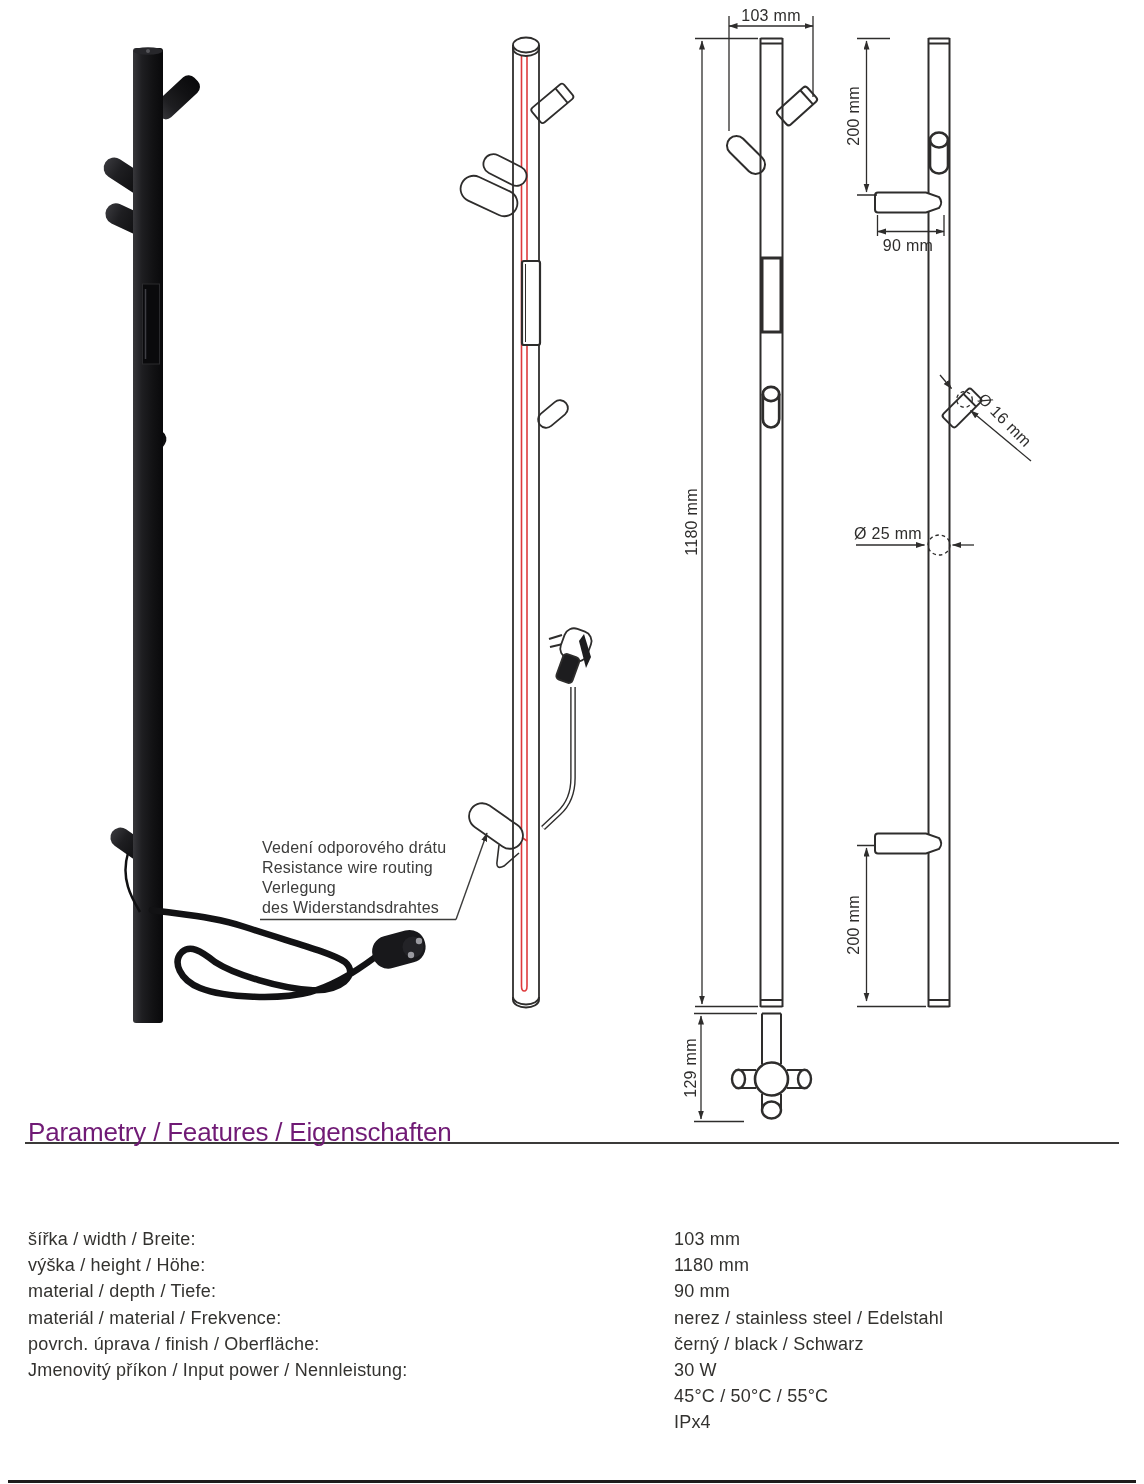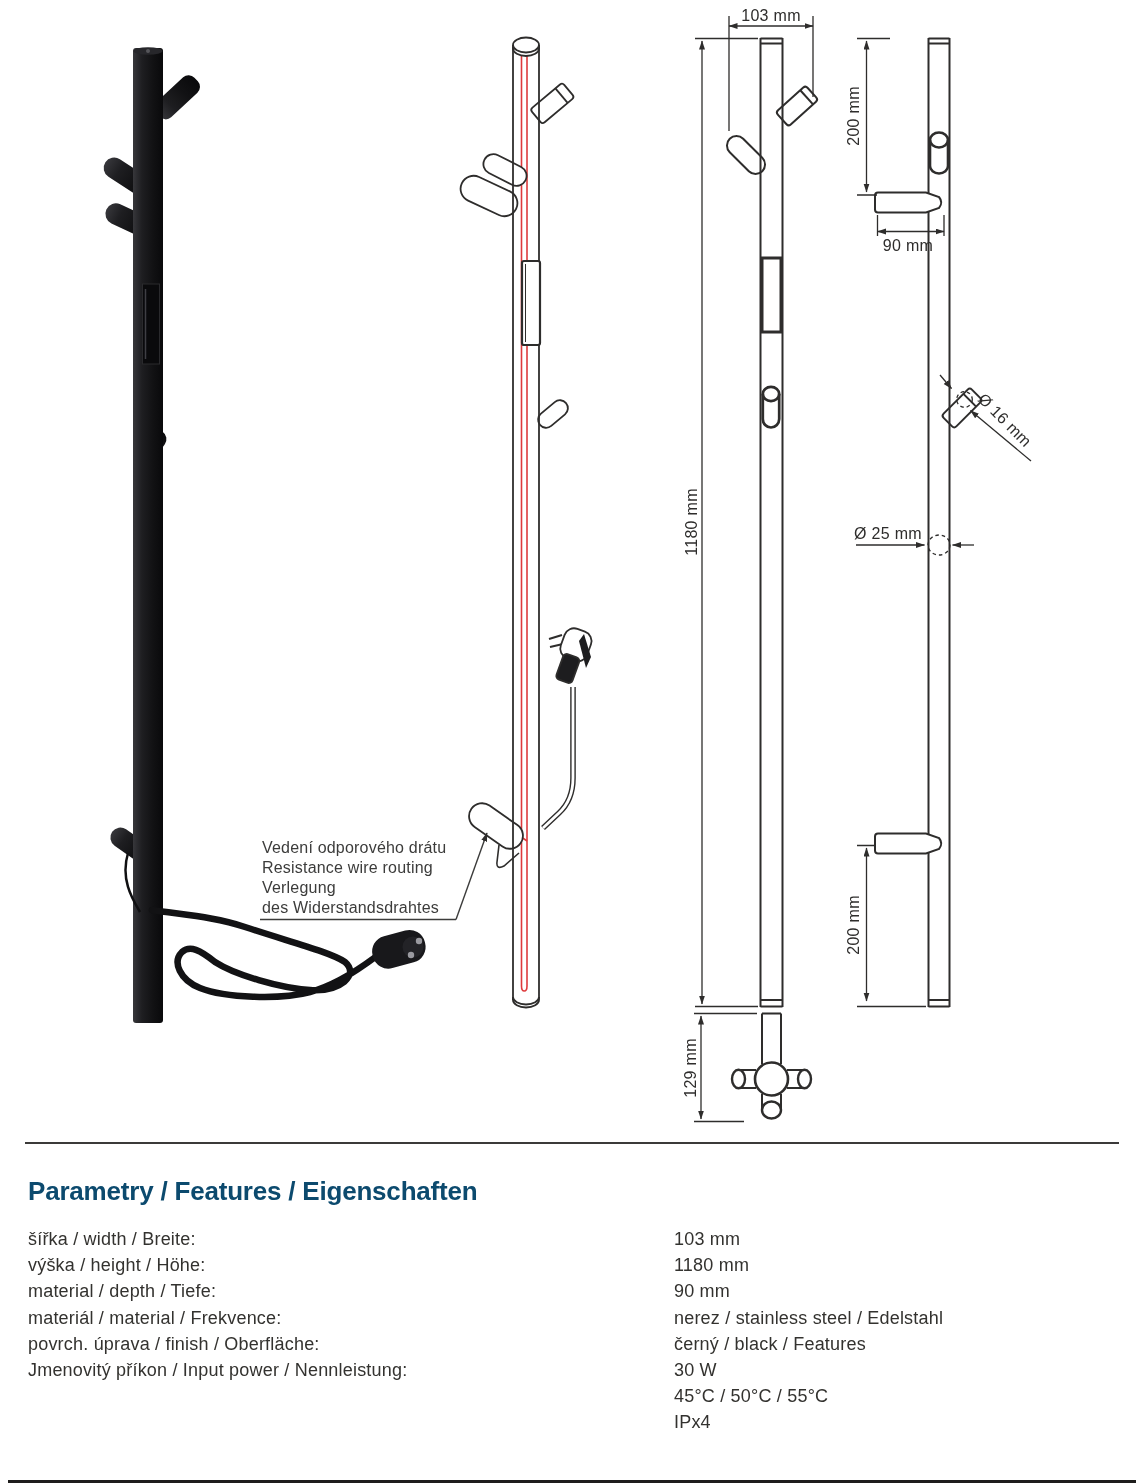--- a/index.html
+++ b/index.html
@@ -3,22 +3,22 @@
 <meta charset="utf-8">
 <style>
   html,body{margin:0;padding:0;background:#fff;}
   .page{position:relative;width:1144px;height:1484px;background:#ffffff;
         font-family:"Liberation Sans",sans-serif;color:#2b2a28;overflow:hidden;}
   .figures{position:absolute;left:0;top:0;}
   svg text{font-family:"Liberation Sans",sans-serif;font-size:16px;fill:#2e2d2c;letter-spacing:.3px;}
   svg text.ann{font-size:16px;fill:#3c3c3b;letter-spacing:.2px;}
   .divider{position:absolute;left:25px;top:1142px;width:1094px;border-top:2px solid #3b3a39;}
   .bottom-rule{position:absolute;left:8px;top:1480px;width:1128px;border-top:3px solid #1e1d1c;}
-  .heading{position:absolute;left:28px;top:1176px;font-size:26px;font-weight:bold;
-           color:#0c4a6e;letter-spacing:-0.2px;}
+  .heading{position:absolute;left:28px;top:1117px;font-size:26px;font-weight:normal;
+           color:#701a75;letter-spacing:-0.2px;}
   .spec-table{position:absolute;left:28px;top:1226px;width:1090px;font-size:18px;
               color:#33322f;letter-spacing:.2px;}
   .spec-row{position:relative;height:26.2px;line-height:26.2px;white-space:nowrap;}
   .spec-value{position:absolute;left:646px;top:0;}
 </style>
 </head>
 <body>
 
 <div class="page">
 
@@ -239,21 +239,21 @@
     <div class="spec-row">
       <span>material / depth / Tiefe:</span>
       <span class="spec-value">90 mm</span>
     </div>
     <div class="spec-row">
       <span>materiál / material / Frekvence:</span>
       <span class="spec-value">nerez / stainless steel / Edelstahl</span>
     </div>
     <div class="spec-row">
       <span>povrch. úprava / finish / Oberfläche:</span>
-      <span class="spec-value">černý / black / Features</span>
+      <span class="spec-value">černý / black / Schwarz</span>
     </div>
     <div class="spec-row">
       <span>Jmenovitý příkon / Input power / Nennleistung:</span>
       <span class="spec-value">30 W</span>
     </div>
     <div class="spec-row">
       <span class="spec-value">45°C / 50°C / 55°C</span>
     </div>
     <div class="spec-row">
       <span class="spec-value">IPx4</span>

